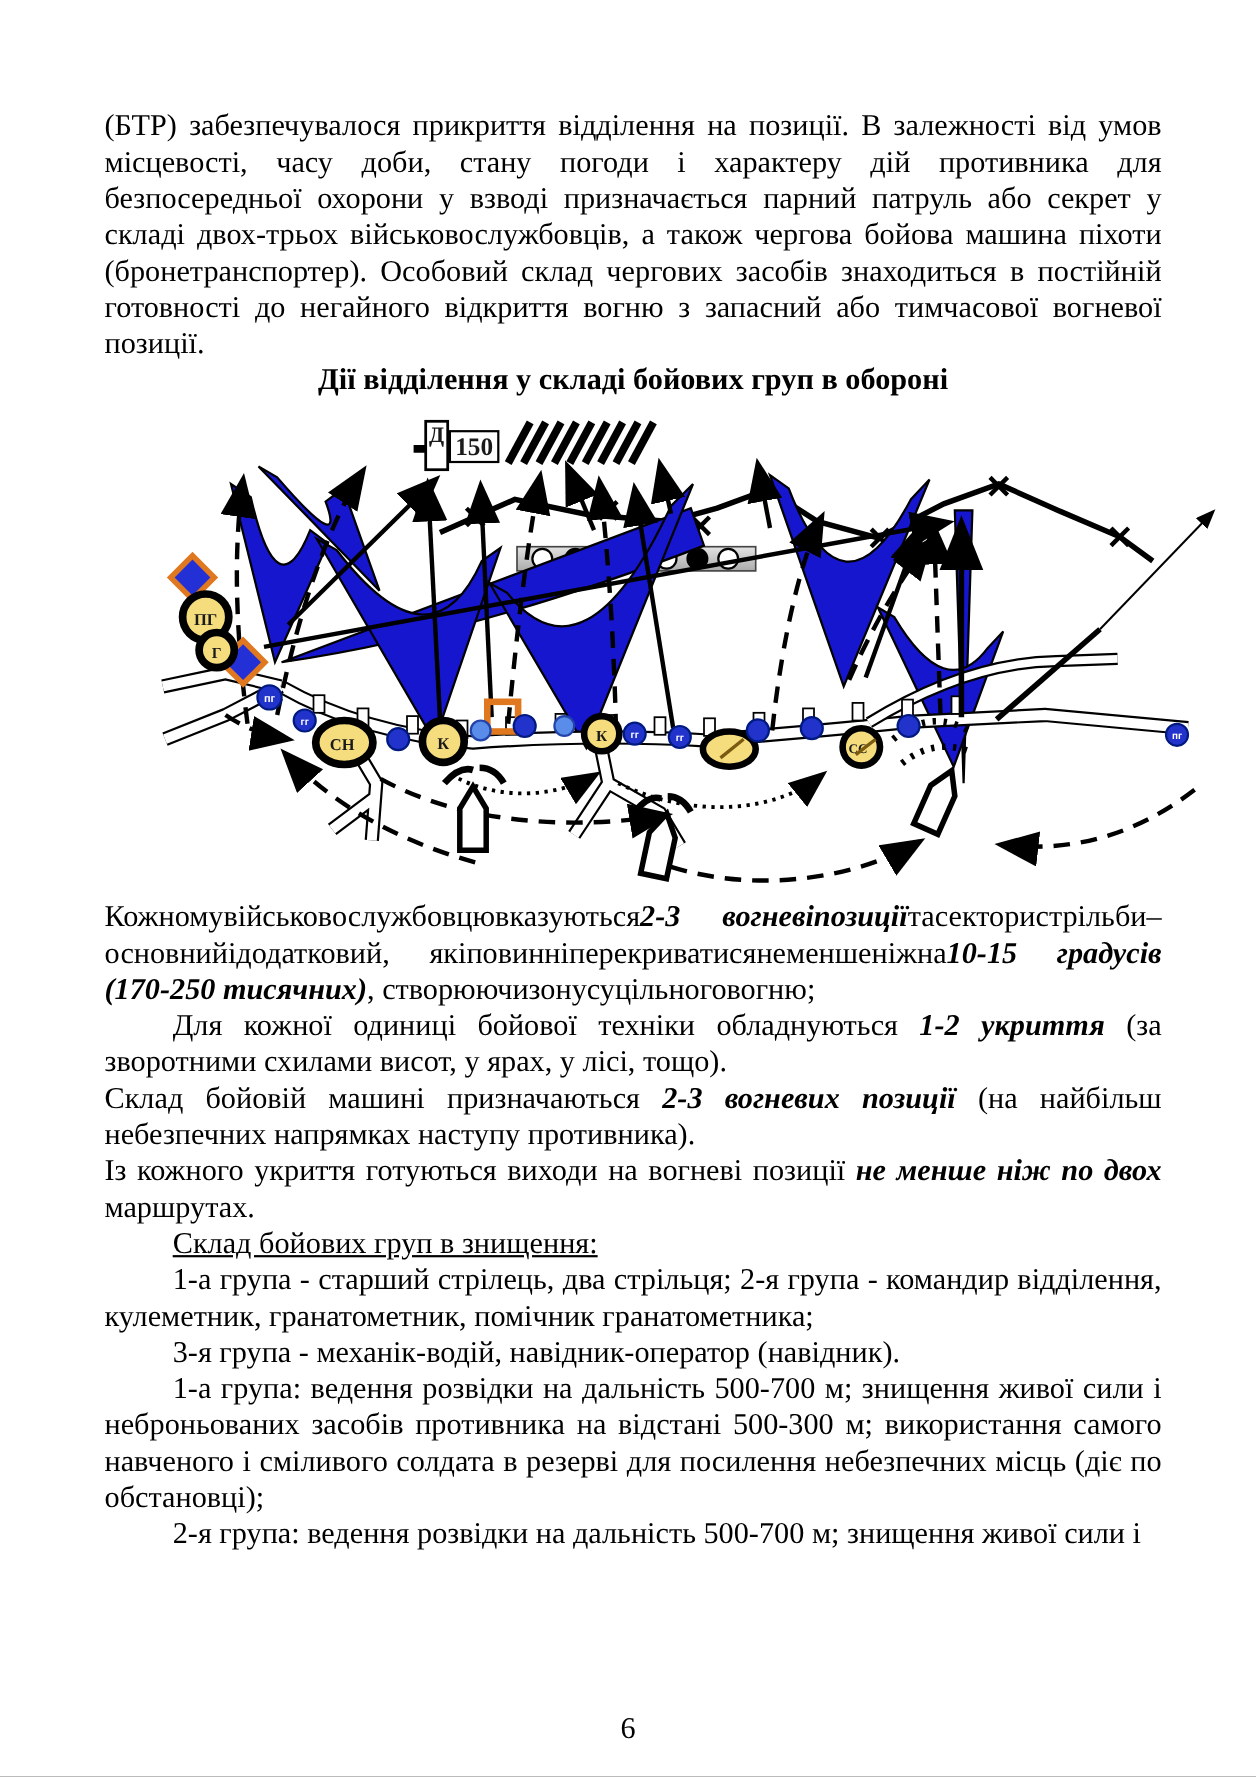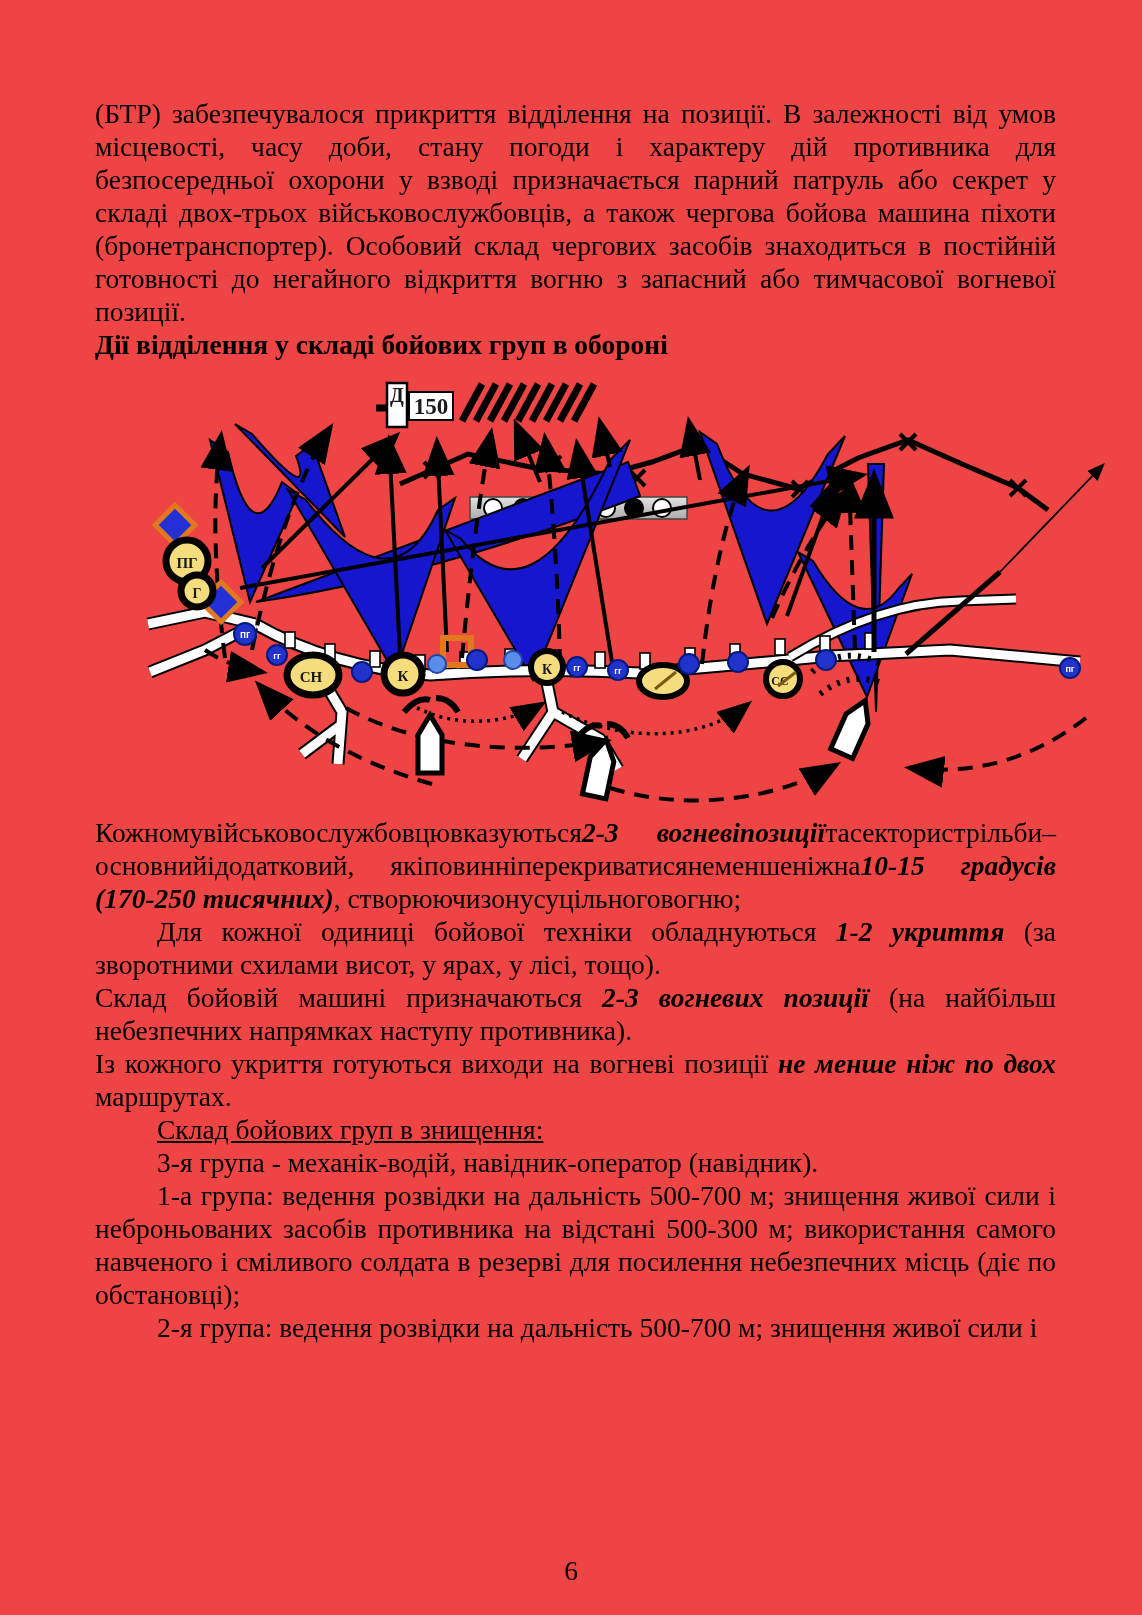--- a/index.html
+++ b/index.html
@@ -1,24 +1,24 @@
 <!DOCTYPE html>
 <html><head>
 <meta charset="utf-8">
 <style>
   html,body{margin:0;padding:0;background:#888;}
-  .page{position:relative;width:1142px;height:1615px;background:#ef4444;margin:0 auto;
+  .page{position:relative;width:1142px;height:1615px;background:#ffffff;margin:0 auto;
         box-sizing:border-box;padding:97px 86px 0 95px;overflow:hidden;
         font-family:"Liberation Serif","DejaVu Serif",serif;color:#000;
         font-size:27.5px;line-height:33px;}
   p{margin:0;text-align:justify;}
   .ind{text-indent:62px;font-family:Liberation Serif, serif;}
   .bi{font-weight:bold;font-style:italic;}
   .u{text-decoration:underline;}
-  .heading{font-weight:bold;}
+  .heading{text-align:center;font-weight:bold;}
   .diagram{position:relative;height:447px;margin:4px -86px 4px -95px;}
   .diagram svg{position:absolute;left:0;top:0;}
   .pagenum{position:absolute;left:0;right:0;bottom:28px;text-align:center;}
   
   .fan{fill:#1616CE;stroke:#000;stroke-width:2;}
   .trB{fill:none;stroke:#000;}
   .trW{fill:none;stroke:#fff;}
   .notch{fill:#fff;stroke:#000;stroke-width:1.6;}
   .sol{fill:none;stroke:#000;}
   .dsh{fill:none;stroke:#000;stroke-width:4;stroke-dasharray:15 10;}
@@ -243,18 +243,19 @@
         </g>
       </g>
     </svg>
   </div>
 
   <p><span>Кожномувійськовослужбовцювказуються</span><span class="bi">2-3</span><span> </span><span class="bi">вогневіпозиції</span><span>тасектористрільби–основнийідодатковий, якіповинніперекриватисянеменшеніжна</span><span class="bi">10-15 градусів (170-250 тисячних)</span><span>, створюючизонусуцільноговогню;</span></p>
   <p class="ind"><span>Для кожної одиниці бойової техніки обладнуються </span><span class="bi">1-2 укриття</span><span> (за зворотними схилами висот, у ярах, у лісі, тощо).</span></p>
   <p><span>Склад бойовій машині призначаються </span><span class="bi">2-3 вогневих позиції</span><span> (на найбільш небезпечних напрямках наступу противника).</span></p>
   <p><span>Із кожного укриття готуються виходи на вогневі позиції </span><span class="bi">не менше ніж по двох</span><span> маршрутах.</span></p>
   <p class="ind"><span class="u">Склад бойових груп в знищення:</span></p>
+  <p class="ind"><span>1-а група - старший стрілець, два стрільця; 2-я група - командир відділення, кулеметник, гранатометник, помічник гранатометника;</span></p>
   <p class="ind"><span>3-я група - механік-водій, навідник-оператор (навідник).</span></p>
   <p class="ind"><span>1-а група: ведення розвідки на дальність 500-700 м; знищення живої сили і неброньованих засобів противника на відстані 500-300 м; використання самого навченого і сміливого солдата в резерві для посилення небезпечних місць (діє по обстановці);</span></p>
   <p class="ind"><span>2-я група: ведення розвідки на дальність 500-700 м; знищення живої сили і</span></p>
 
   <div class="pagenum">6</div>
 </div>
 
 </body></html>

